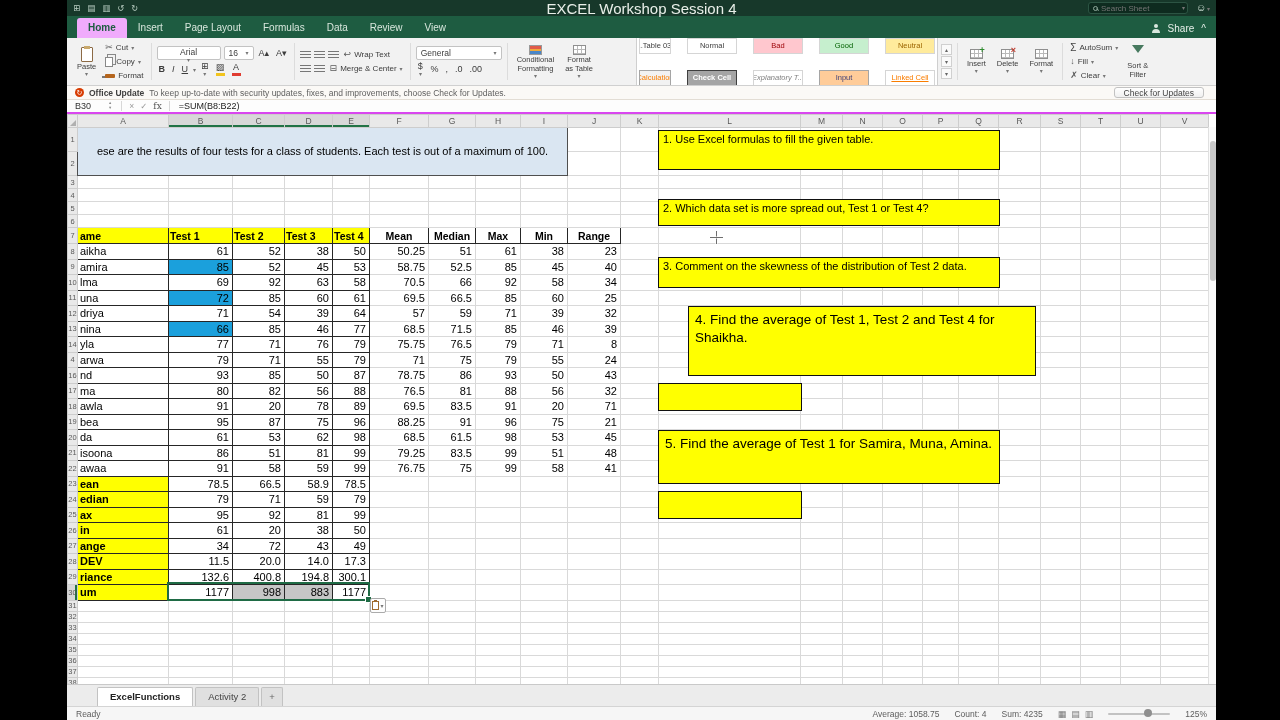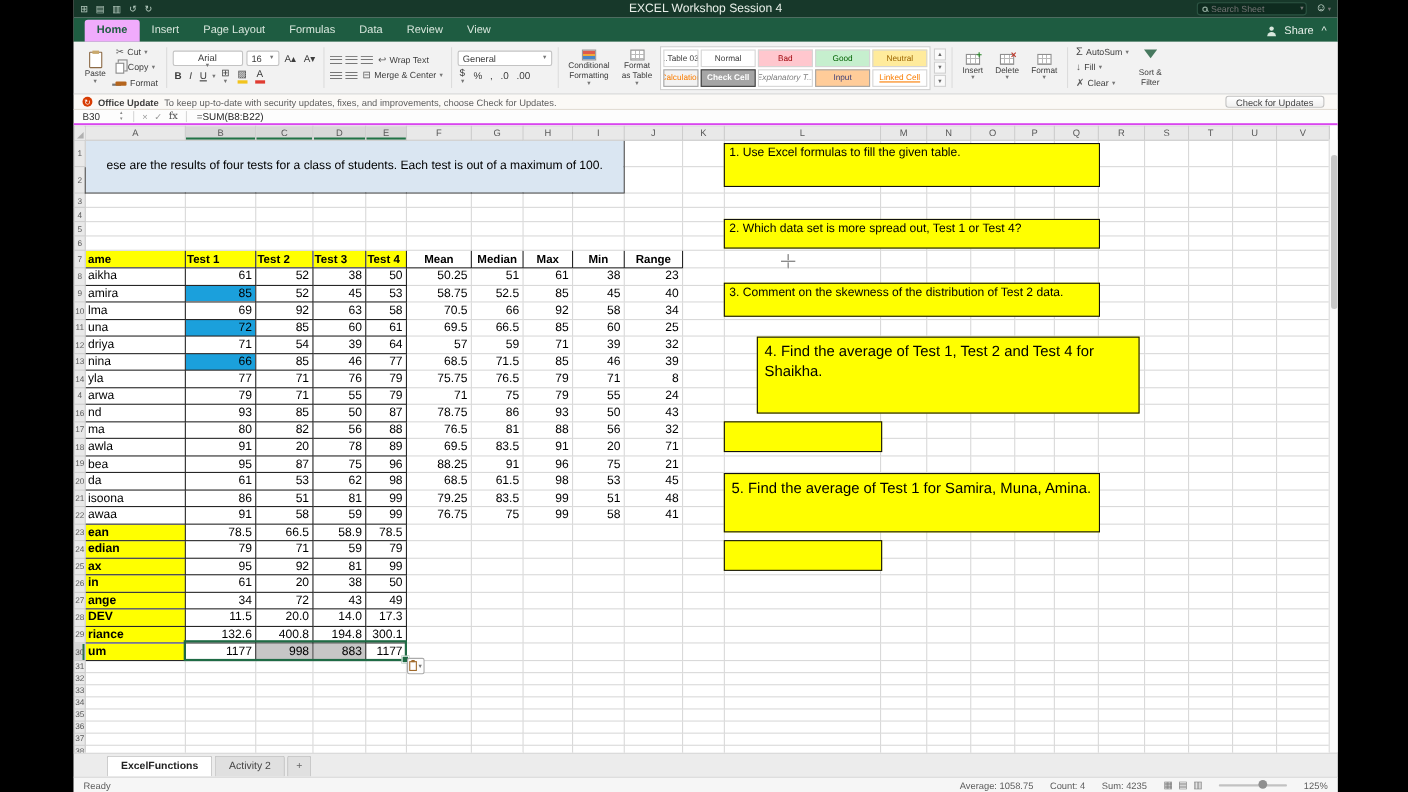--- a/index.html
+++ b/index.html
@@ -6,21 +6,21 @@
   html,body { width:1280px; height:720px; background:#000; overflow:hidden;
               font-family:"Liberation Sans","DejaVu Sans",sans-serif; }
   .window { position:absolute; left:67px; top:0; width:1149px; height:720px;
             background:#fff; display:flex; flex-direction:column; }
 
   
   .titlebar { flex:0 0 16px; background:#17382a; position:relative; display:flex;
               align-items:center; padding:0 6px; gap:8px; }
   .qat { display:flex; gap:7px; font-size:8.5px; color:#b9cec2; z-index:1; }
   .tb-title { position:absolute; left:0; right:0; text-align:center; color:#e9efe9;
-              font-size:11px; }
+              font-size:15px; }
   .searchbox { margin-left:auto; z-index:1; width:100px; height:12px; background:#10png;
                background:#0e2b1f; border:1px solid #2c5443; border-radius:3px;
                display:flex; align-items:center; gap:3px; padding:0 4px; }
   .mag { width:5px; height:5px; border:1.3px solid #8fa89b; border-radius:50%; position:relative; flex:0 0 auto;}
   .mag::after { content:''; position:absolute; width:3px; height:1.3px; background:#8fa89b;
                 right:-2.5px; bottom:-1px; transform:rotate(45deg); }
   .searchbox input { border:none; background:transparent; outline:none; width:78px;
                      font-size:8px; color:#b5c9bd; font-family:inherit; }
   .smiley { color:#cfe0d6; font-size:10px; z-index:1; line-height:1; }
 
@@ -67,21 +67,21 @@
   .cf-icon { width:13px; height:10px; background:linear-gradient(180deg,#e05b4b 0 34%,#f0a93a 34% 67%,#4a86c8 67%); border:1px solid #999; }
   .fat-icon, .gridmini { width:13px; height:10px; border:1px solid #8f8f8f; background:
       repeating-linear-gradient(to right, transparent 0 3px, #b9b9b9 3px 4px),
       repeating-linear-gradient(to bottom, transparent 0 3px, #b9b9b9 3px 4px), #fff;
       position:relative; }
   .gridmini.add::after { content:'+'; position:absolute; right:-3px; top:-5px; color:#2e8b2e; font-size:9px; font-weight:bold; }
   .gridmini.del::after { content:'\00d7'; position:absolute; right:-3px; top:-5px; color:#c0392b; font-size:9px; font-weight:bold; }
   .funnel { width:0; height:0; border:6px solid transparent; border-top:8px solid #47795f; margin-bottom:2px; }
   .gallery { border:1px solid #cfcfcf; background:#fff; align-self:center;
              display:grid; grid-template-columns:32px repeat(4,50px); grid-auto-rows:16px;
-             gap:2px; padding:2px; }
+             gap:16px; padding:2px;margin-left:36px; }
   .chip { font-size:7.5px; display:flex; align-items:center; justify-content:center;
           border:1px solid #d5d5d5; overflow:hidden; white-space:nowrap; background:#fff; }
   .s-bad { background:#ffc7ce; color:#9c0006; }
   .s-good { background:#c6efce; color:#006100; }
   .s-neutral { background:#ffeb9c; color:#9c6500; }
   .s-calc { background:#f2f2f2; color:#fa7d00; border-color:#a5a5a5; }
   .s-check { background:#a5a5a5; color:#fff; border-color:#3f3f3f; font-weight:bold; }
   .s-expl { color:#7f7f7f; font-style:italic; }
   .s-input { background:#ffcc99; color:#3f3f76; border-color:#a5a5a5; }
   .s-linked { color:#fa7d00; text-decoration:underline; }

